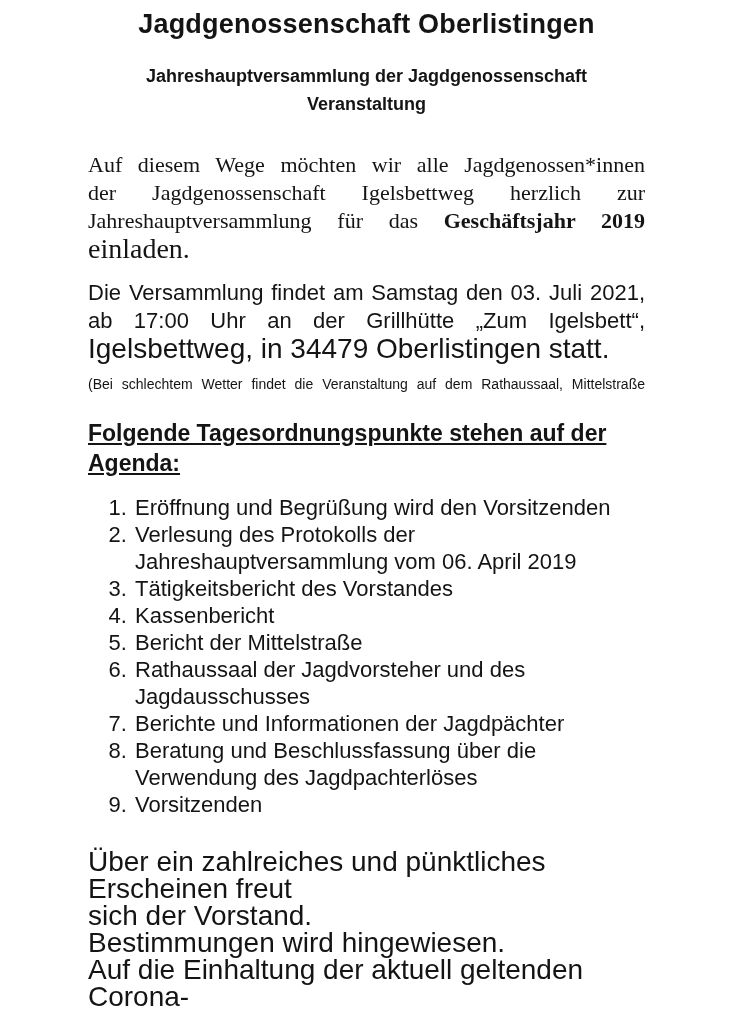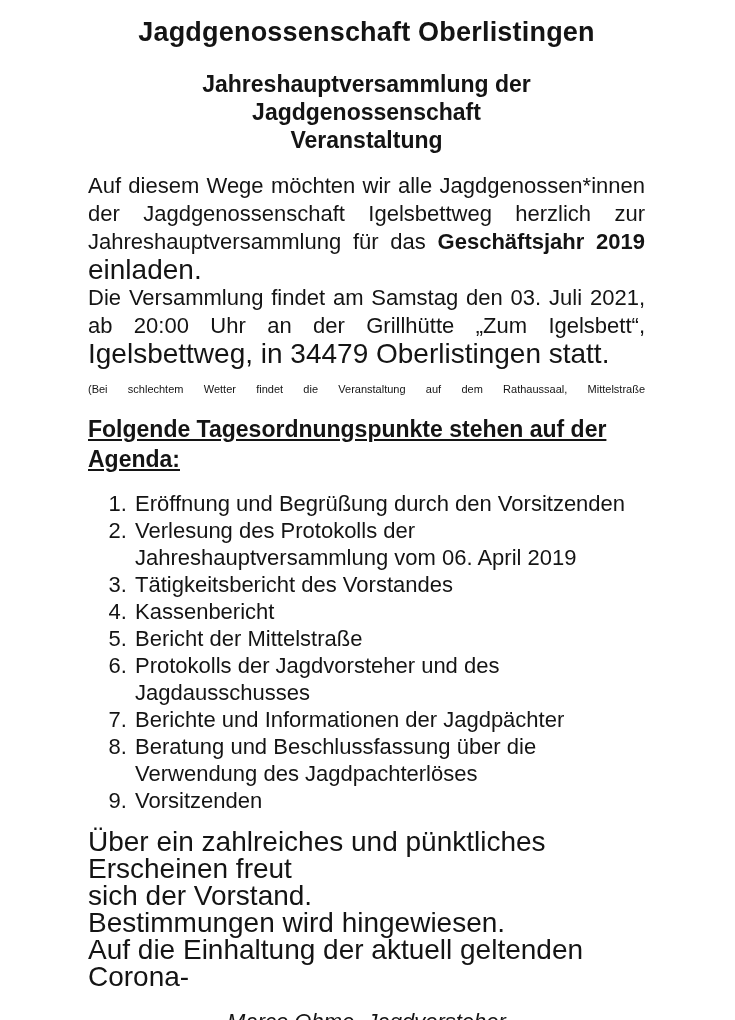--- a/index.html
+++ b/index.html
@@ -8,77 +8,77 @@
     height: 1020px;
     background: #ffffff;
     color: #141414;
     font-family: "Liberation Sans", "DejaVu Sans", sans-serif;
     overflow: hidden;
   }
   .page {
     box-sizing: border-box;
     width: 735px;
     height: 1020px;
-    padding-top: 16px;
+    padding-top: 8px;
   }
   .content {
     width: 557px;
     margin-left: 88px;
   }
   .doc-title {
     font-size: 27px;
     font-weight: bold;
     line-height: 32px;
     text-align: center;
     letter-spacing: 0.2px;
   }
   .doc-subtitle {
     margin-top: 22px;
-    font-size: 23px;
+    font-size: 18px;
     font-weight: bold;
     line-height: 28px;
     text-align: center;
   }
-  .para { margin-top: 0; }
-  .para-first { margin-top: 18px; }
+  .para { margin-top: 16px; }
+  .para-first { margin-top: 33px; font-family: Liberation Serif, serif; }
   .bline {
     font-size: 28px;
     line-height: 28px;
     text-align: left;
   }
   .jline {
     font-size: 22px;
     line-height: 28px;
     text-align: justify;
     text-align-last: justify;
     -moz-text-align-last: justify;
   }
   .note { margin-top: 12px; }
   .note .jline, .note .bline {
-    font-size: 11px;
+    font-size: 14px;
     line-height: 19px;
   }
   .agenda-heading {
-    margin-top: 15px;
+    margin-top: 24px;
     font-size: 23px;
     font-weight: bold;
     line-height: 30px;
   }
   .agenda-heading span { text-decoration: underline; }
   ol.agenda {
     margin: 16px 0 0 0;
     padding-left: 45px;
     font-size: 22px;
     line-height: 27px;
   }
   ol.agenda li {
     white-space: pre-line;
     padding-left: 2px;
   }
-  .closing { margin-top: 14px; }
+  .closing { margin-top: 30px; }
   .closing .bline { line-height: 27px; }
   .signature {
     margin-top: 18px;
     font-size: 22px;
     font-style: italic;
     line-height: 27px;
     text-align: center;
   }
   .bold { font-weight: bold; }
 </style>
@@ -97,41 +97,41 @@
 
     <div class="para para-first">
       <div class="jline">Auf diesem Wege möchten wir alle Jagdgenossen*innen</div>
       <div class="jline">der Jagdgenossenschaft Igelsbettweg herzlich zur</div>
       <div class="jline"><span>Jahreshauptversammlung für das </span><span class="bold">Geschäftsjahr 2019</span></div>
       <div class="bline">einladen.</div>
     </div>
 
     <div class="para">
       <div class="jline">Die Versammlung findet am Samstag den 03. Juli 2021,</div>
-      <div class="jline">ab 20:00 Uhr an der Grillhütte „Zum Igelsbett“,</div>
+      <div class="jline">ab 17:00 Uhr an der Grillhütte „Zum Igelsbett“,</div>
       <div class="bline">Igelsbettweg, in 34479 Oberlistingen statt.</div>
     </div>
 
     <div class="note">
       <div class="jline">(Bei schlechtem Wetter findet die Veranstaltung auf dem Rathaussaal, Mittelstraße</div>
     </div>
 
     <div class="agenda-heading">
       <div><span>Folgende Tagesordnungspunkte stehen auf der</span></div>
       <div><span>Agenda:</span></div>
     </div>
 
     <ol class="agenda">
-      <li>Eröffnung und Begrüßung durch den Vorsitzenden</li>
+      <li>Eröffnung und Begrüßung wird den Vorsitzenden</li>
       <li>Verlesung des Protokolls der
 Jahreshauptversammlung vom 06. April 2019</li>
       <li>Tätigkeitsbericht des Vorstandes</li>
       <li>Kassenbericht</li>
       <li>Bericht der Mittelstraße</li>
-      <li>Protokolls der Jagdvorsteher und des
+      <li>Rathaussaal der Jagdvorsteher und des
 Jagdausschusses</li>
       <li>Berichte und Informationen der Jagdpächter</li>
       <li>Beratung und Beschlussfassung über die
 Verwendung des Jagdpachterlöses</li>
       <li>Vorsitzenden</li>
     </ol>
 
     <div class="closing">
       <div class="bline">Über ein zahlreiches und pünktliches Erscheinen freut</div>
       <div class="bline">sich der Vorstand.</div>

